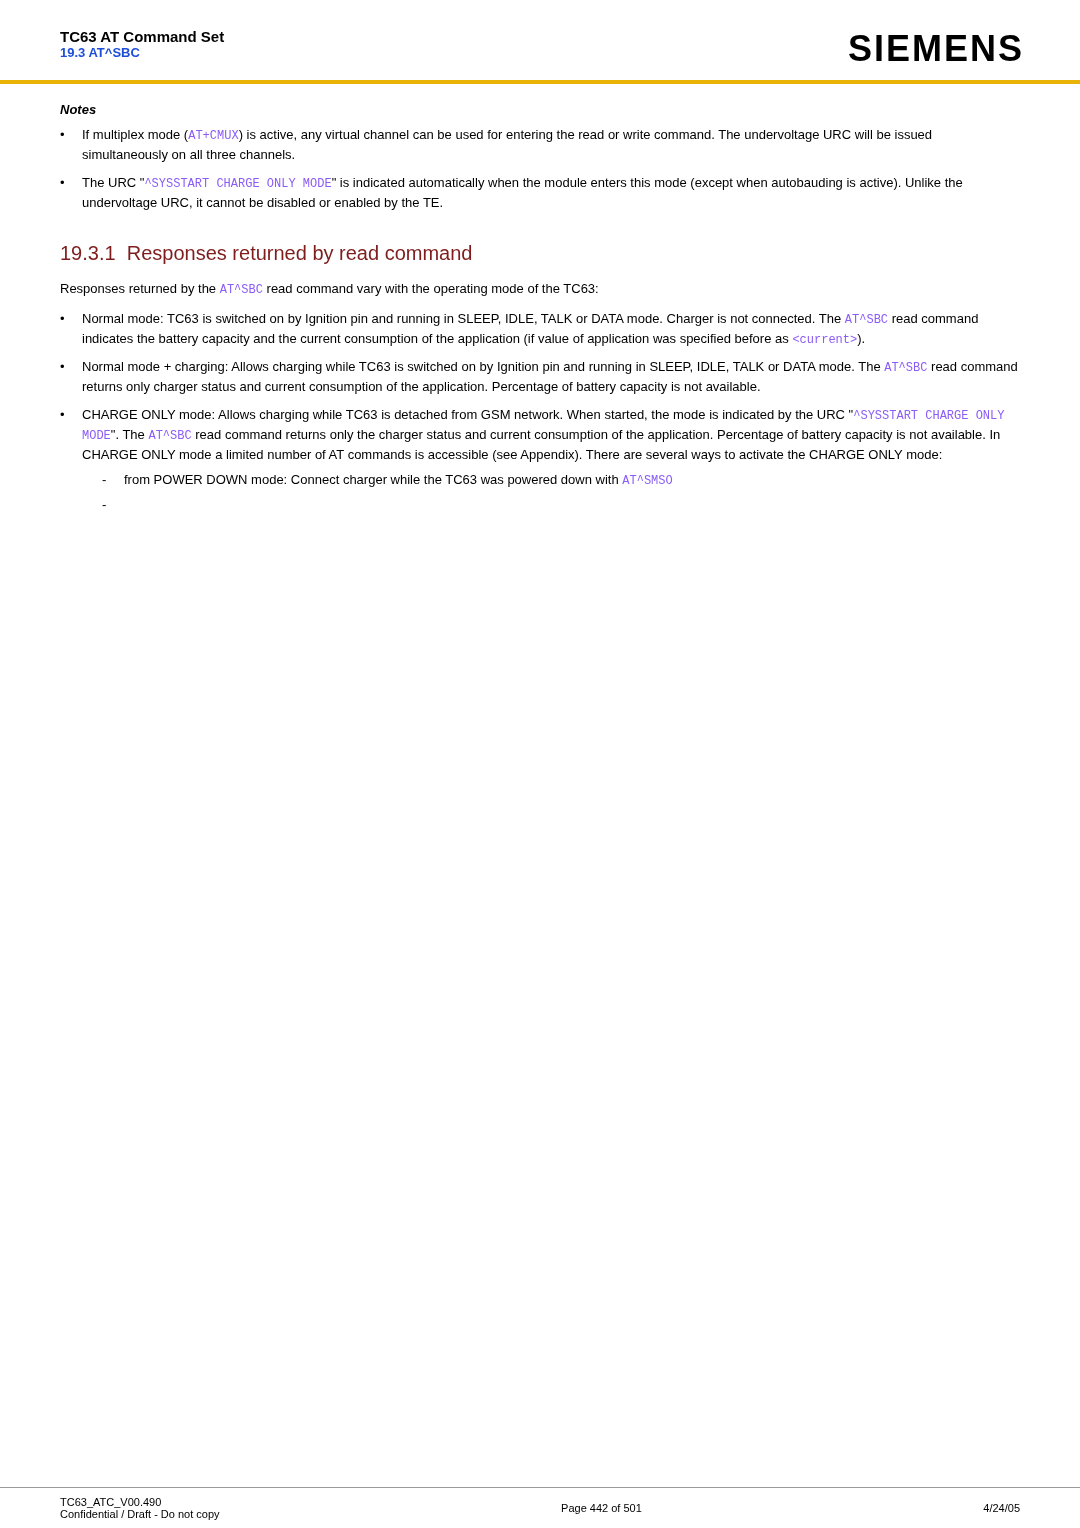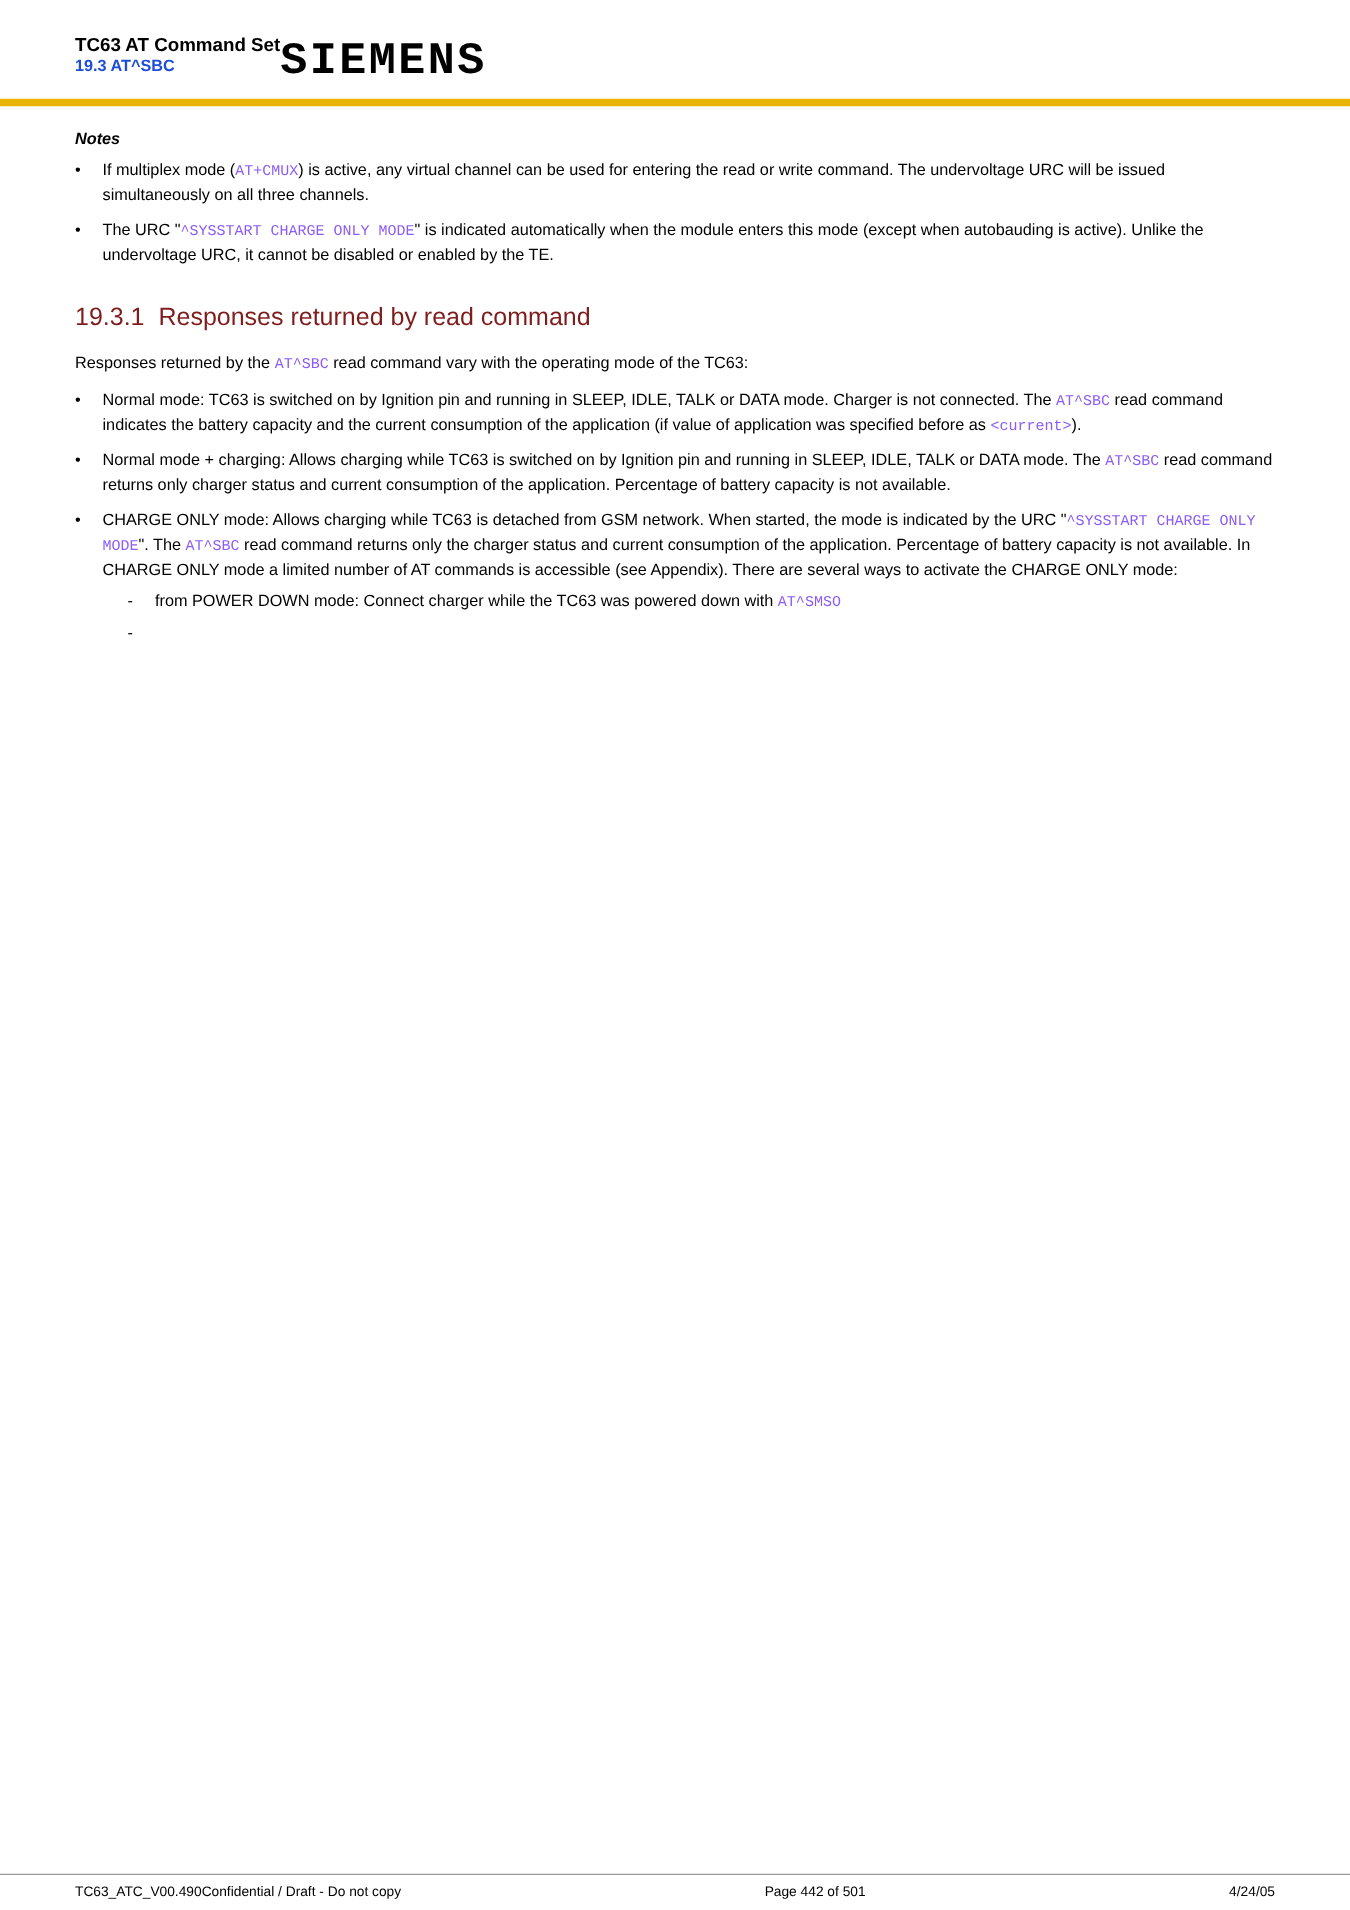--- a/index.html
+++ b/index.html
@@ -14,44 +14,45 @@
     .page {
       width: 1080px;
       min-height: 1528px;
       display: flex;
       flex-direction: column;
       padding: 0;
     }
     
     .header {
       display: flex;
+      justify-content: space-between;
       align-items: flex-start;
       padding: 28px 56px 10px 60px;
-      border-bottom: 6px solid #eab308;
+      border-bottom: 4px solid #eab308;
     }
     .header-left {
       display: flex;
       flex-direction: column;
     }
     .header-title {
       font-size: 15px;
       font-weight: bold;
       color: #000;
     }
     .header-subtitle {
       font-size: 13px;
       font-weight: bold;
       color: #1d4ed8;
     }
     .siemens-logo {
       font-size: 36px;
       font-weight: bold;
       letter-spacing: 2px;
       color: #000;
-      font-family: Liberation Mono, monospace;
+      font-family: Liberation Sans, sans-serif;
     }
     
     .content {
       flex: 1;
       padding: 18px 60px 20px 60px;
     }
     
     .notes-heading {
       font-weight: bold;
       font-style: italic;
@@ -139,21 +140,21 @@
       padding: 8px 60px;
       display: flex;
       justify-content: space-between;
       align-items: center;
       font-size: 11px;
       color: #000;
       margin-top: auto;
     }
     .footer-left {
       display: flex;
-      flex-direction: row;
+      flex-direction: column;
     }
   </style>
 </head>
 <body>
 
 <div class="page">
 
   <div class="header">
     <div class="header-left">
       <span class="header-title">TC63 AT Command Set</span>

